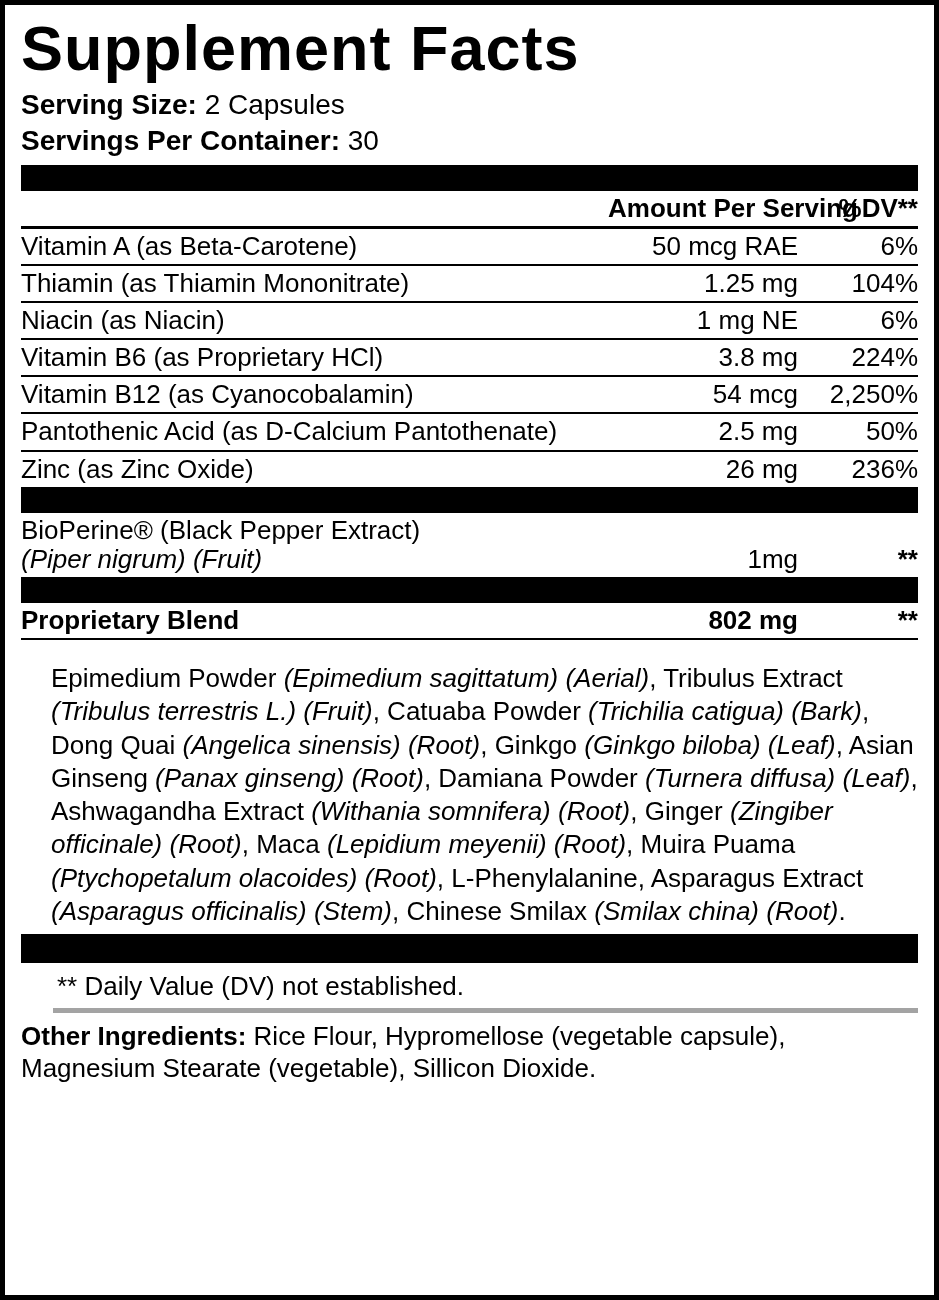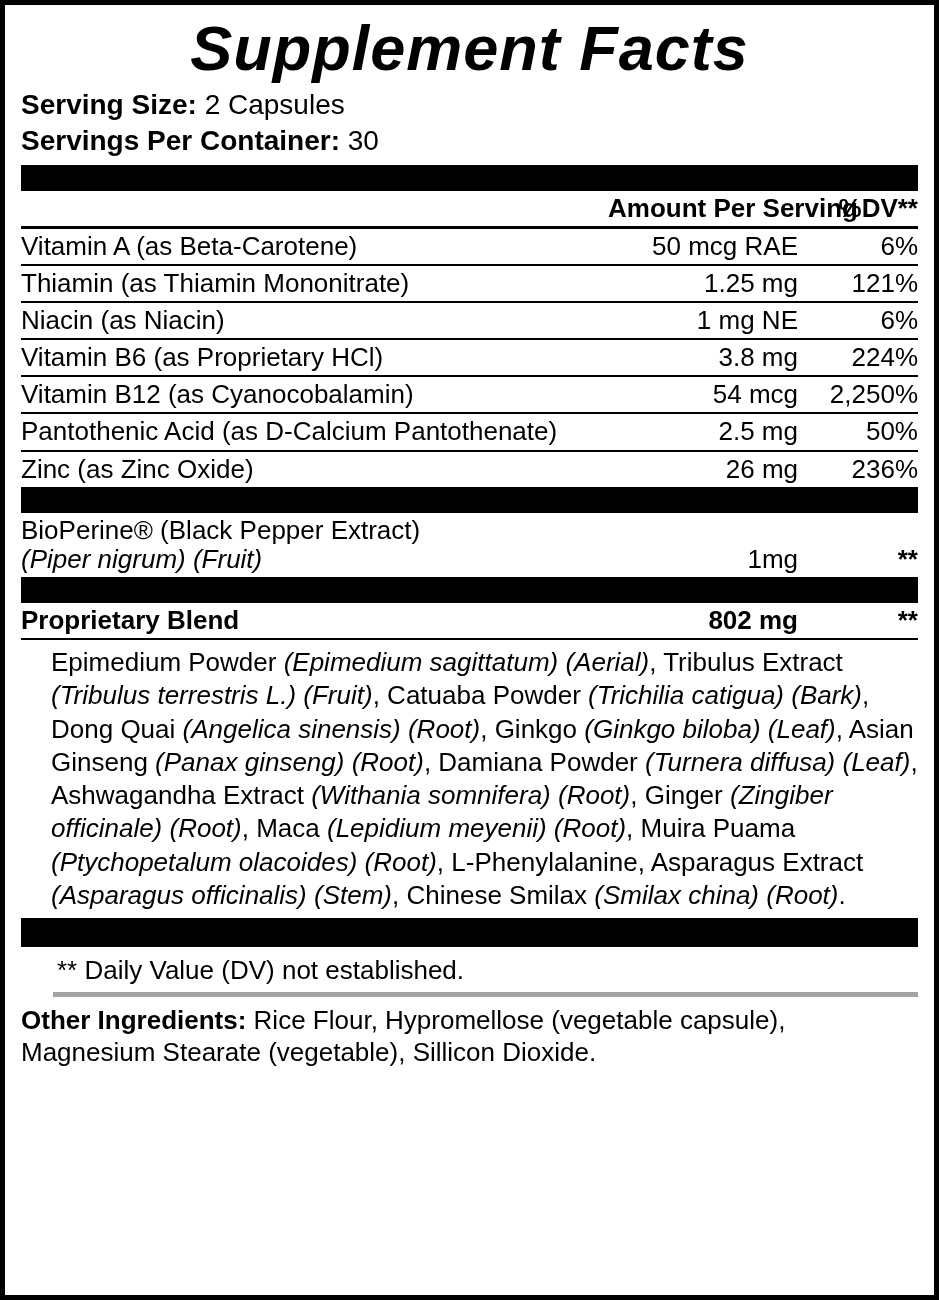--- a/index.html
+++ b/index.html
@@ -17,26 +17,24 @@
     box-sizing: border-box;
     border: 5px solid #000;
     background: #fff;
     padding: 8px 16px 6px 16px;
     position: relative;
     overflow: hidden;
   }
   .title {
     font-size: 63px;
     font-weight: bold;
-    text-align: center;
     letter-spacing: 1px;
     line-height: 1.05;
     margin: 2px 0 6px 0;
     white-space: nowrap;
-    font-style: italic;
   }
   .serving-line {
     font-size: 28px;
     line-height: 1.28;
     white-space: nowrap;
   }
   .serving-line .lbl {
     font-weight: bold;
   }
   .bar-thick {
@@ -97,20 +95,21 @@
     line-height: 1.05;
   }
   .two-line-name i {
   }
   .blend-body {
     font-size: 26px;
     line-height: 1.28;
     padding: 6px 0 6px 30px;
     text-align: left;
     border-bottom: 3px solid #000;
+    margin-top: 16px;
   }
   .blend-body i {
     font-style: italic;
   }
   .footnote {
     font-size: 26px;
     padding: 8px 0 6px 4px;
     border-bottom: 5px solid #a3a3a3;
     margin-left: 32px;
   }
@@ -151,21 +150,21 @@
     </tr>
 
     <tr class="row-border">
       <td class="name">Vitamin A (as Beta-Carotene)</td>
       <td class="amt">50 mcg RAE</td>
       <td class="dv">6%</td>
     </tr>
     <tr class="row-border">
       <td class="name">Thiamin (as Thiamin Mononitrate)</td>
       <td class="amt">1.25 mg</td>
-      <td class="dv">121%</td>
+      <td class="dv">104%</td>
     </tr>
     <tr class="row-border">
       <td class="name">Niacin (as Niacin)</td>
       <td class="amt">1 mg NE</td>
       <td class="dv">6%</td>
     </tr>
     <tr class="row-border">
       <td class="name">Vitamin B6 (as Proprietary HCl)</td>
       <td class="amt">3.8 mg</td>
       <td class="dv">224%</td>

